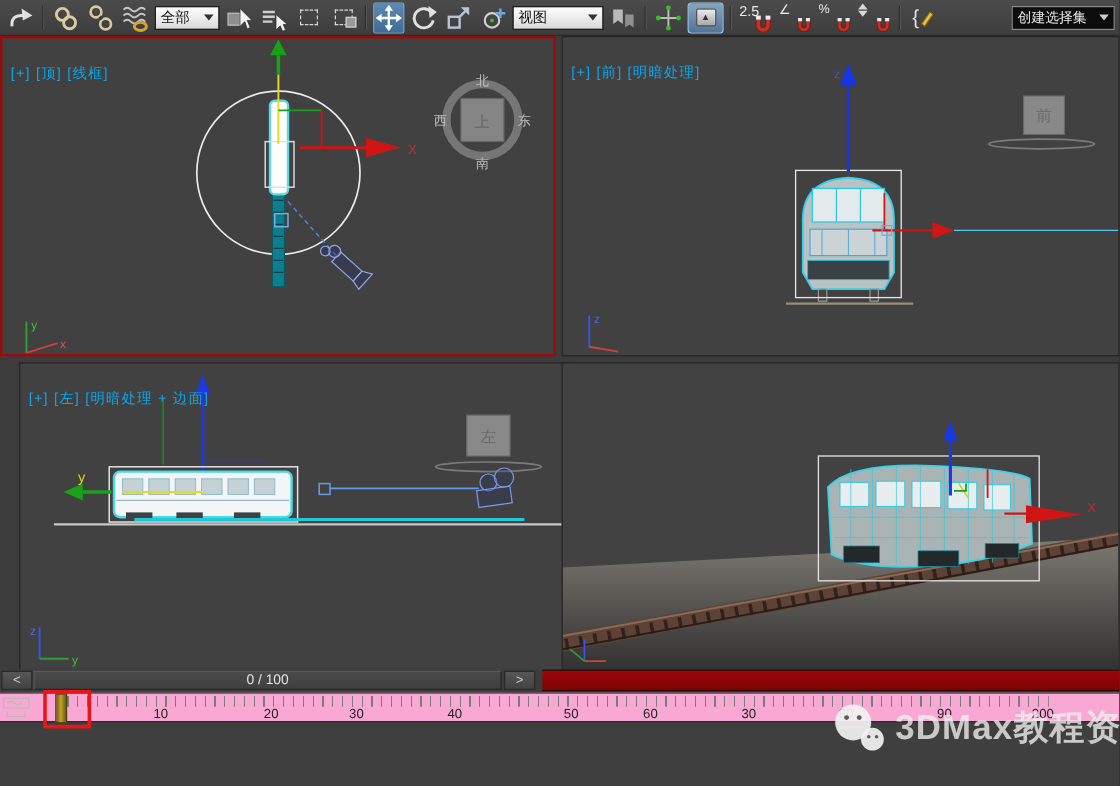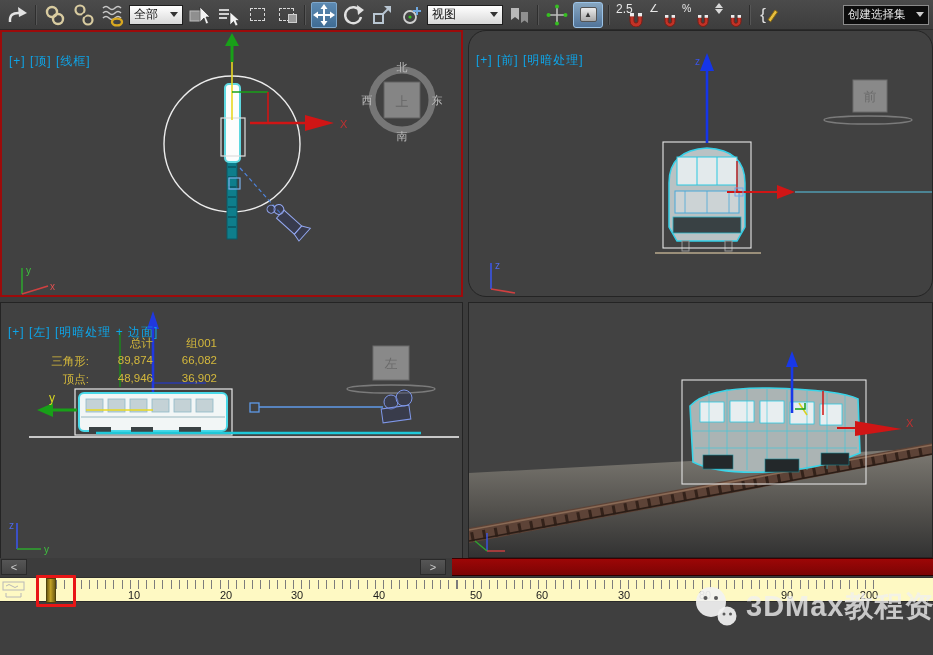--- a/index.html
+++ b/index.html
@@ -23,39 +23,39 @@
   .ddl.dark { background:#0c0c0c; color:#e8e8e8; border:1px solid #8a8a8a; }
   .ddl.dark .caret { border-top-color:#cccccc; }
   .snapbtn { position:relative; width:30px; height:26px; flex:0 0 auto; }
   .snapbtn .slabel { position:absolute; left:1px; top:0; font-size:12px; color:#e8e8e8; }
   .snapbtn svg { position:absolute; right:1px; bottom:1px; }
   .dashedbox { width:15px; height:13px; border:1px dashed #d8d8d8; position:relative; }
   .keycap { width:17px; height:15px; background:linear-gradient(#ececec,#a8a8a8); border:1px solid #555; border-radius:2px; font-size:8px; color:#333; display:flex; align-items:center; justify-content:center; }
   
   .vp { position:absolute; background:#414141; border:1px solid #242424; }
   #vp-top { left:0; top:30px; width:463px; height:267px; border:2px solid #9c0b0b; }
-  #vp-front { left:468px; top:30px; width:465px; height:267px;border-radius:18px; }
-  #vp-left { left:0; top:302px; width:463px; height:280px; }
+  #vp-front { left:468px; top:30px; width:465px; height:267px; }
+  #vp-left { left:16px; top:302px; width:463px; height:280px; }
   #vp-cam { left:468px; top:302px; width:465px; height:256px; }
   .vplabel { position:absolute; left:7px; top:5px; color:#0ea5e9; font-size:12px; z-index:5; letter-spacing:1px;margin-top:16px; }
   .vpsvg { position:absolute; left:0; top:0; }
   
   #stats { position:absolute; left:30px; top:33px; z-index:4; color:#d4b83c; font-size:11.5px;
     display:grid; grid-template-columns:58px 64px 64px; row-gap:3px; }
   #stats span { text-align:right; }
   
   #tsrow { position:absolute; left:0; top:558px; width:933px; height:19px; background:#3c3c3c; }
   .tsbtn { position:absolute; top:1px; height:16px; width:26px; background:linear-gradient(#565656,#434343);
     border:1px solid #2a2a2a; color:#cfcfcf; text-align:center; line-height:14px; font-size:11px; }
   #tshandle { position:absolute; left:28px; top:1px; width:390px; height:16px;
     background:linear-gradient(#4a4a4a,#3f3f3f); border:1px solid #5a5a5a; border-bottom-color:#262626; border-right-color:#262626;
     color:#e4e4e4; text-align:center; line-height:14px; font-size:11.5px; }
   #redtrack { position:absolute; left:452px; top:0; width:481px; height:18px;
     background:linear-gradient(#9d0707,#7c0404); border-top:1px solid #3a0000; border-bottom:1px solid #2a0000; }
-  #ruler { position:absolute; left:0; top:577px; width:933px; height:24px; background:#fef9c3; border-top:1px solid #303030; }
+  #ruler { position:absolute; left:0; top:577px; width:933px; height:24px; background:#f9a8d4; border-top:1px solid #303030; }
   #ticks { position:absolute; left:48px; top:2px; width:826px; height:9px;
     background:repeating-linear-gradient(90deg,#7c7c7c 0 1px,transparent 1px 8.17px); }
   .tick-num { position:absolute; top:11px; transform:translateX(-50%); color:#1d1d1d; font-size:11px; }
   #key-marker { position:absolute; left:46px; top:578px; width:10px; height:25px;
     background:linear-gradient(90deg,#6e5c12,#c2a226 45%,#6e5c12); border:1px solid #4e420c; z-index:3; }
   .red-anno { position:absolute; border:3px solid #e81616; z-index:40; border-radius:1px; }
   
   #statusbar { position:absolute; left:0; top:601px; width:933px; height:54px; background:#3f3f3f; border-top:1px solid #2a2a2a; }
   #watermark { position:absolute; left:692px; top:584px; z-index:50; display:flex; align-items:center; gap:6px; pointer-events:none; }
   #watermark .wm-text { font-size:29px; font-weight:600; color:rgba(240,240,240,0.78); letter-spacing:1px; white-space:nowrap; }
@@ -322,31 +322,20 @@
       <g>
         <path d="M22 258 V232" stroke="#3a55e8" stroke-width="1.6"></path>
         <text x="26" y="238" font-size="10" fill="#4f6ae8">z</text>
         <path d="M22 258 L46 262" stroke="#d04040" stroke-width="1.6"></path>
       </g>
     </svg>
   </div>
 
   <div class="vp" id="vp-left">
     <span class="vplabel">[+] [左] [明暗处理 + 边面]</span>
-    <div id="stats">
-      <span></span>
-        <span>总计</span>
-        <span>组001</span>
-      <span>三角形:</span>
-        <span>89,874</span>
-        <span>66,082</span>
-      <span>顶点:</span>
-        <span>48,946</span>
-        <span>36,902</span>
-    </div>
     <svg class="vpsvg" width="461" height="254" viewBox="0 0 461 254">
       <g opacity="0.8">
         <rect x="372" y="43" width="36" height="34" fill="#9c9c9c" stroke="#777"></rect>
         <text x="390" y="65" font-size="13" fill="#757575" text-anchor="middle">左</text>
         <ellipse cx="390" cy="86" rx="44" ry="4" stroke="#8a8a8a" fill="none" stroke-width="1.4"></ellipse>
       </g>
 
       <path d="M152 92 V16" stroke="#2038e0" stroke-width="2.6"></path>
       <polygon points="146,26 158,26 152,8" fill="#2038e0"></polygon>
       <path d="M119 28 V84" stroke="#1a8a1a" stroke-width="1.4"></path>
@@ -446,20 +435,21 @@
       <g>
         <path d="M18 248 V230" stroke="#3a55e8" stroke-width="1.4"></path>
         <path d="M18 248 H36" stroke="#d04040" stroke-width="1.4"></path>
         <path d="M18 248 L6 238" stroke="#2fa02f" stroke-width="1.4"></path>
       </g>
     </svg>
   </div>
 
   <div id="tsrow">
     <div class="tsbtn" style="left:1px">&lt;</div>
+    <div id="tshandle">0 / 100</div>
     <div class="tsbtn" style="left:420px">&gt;</div>
     <div id="redtrack"></div>
   </div>
 
   <div id="ruler">
     <div id="ticks"></div>
     <span class="tick-num" style="left:52px">0</span>
     <span class="tick-num" style="left:134px">10</span>
     <span class="tick-num" style="left:226px">20</span>
     <span class="tick-num" style="left:297px">30</span>

